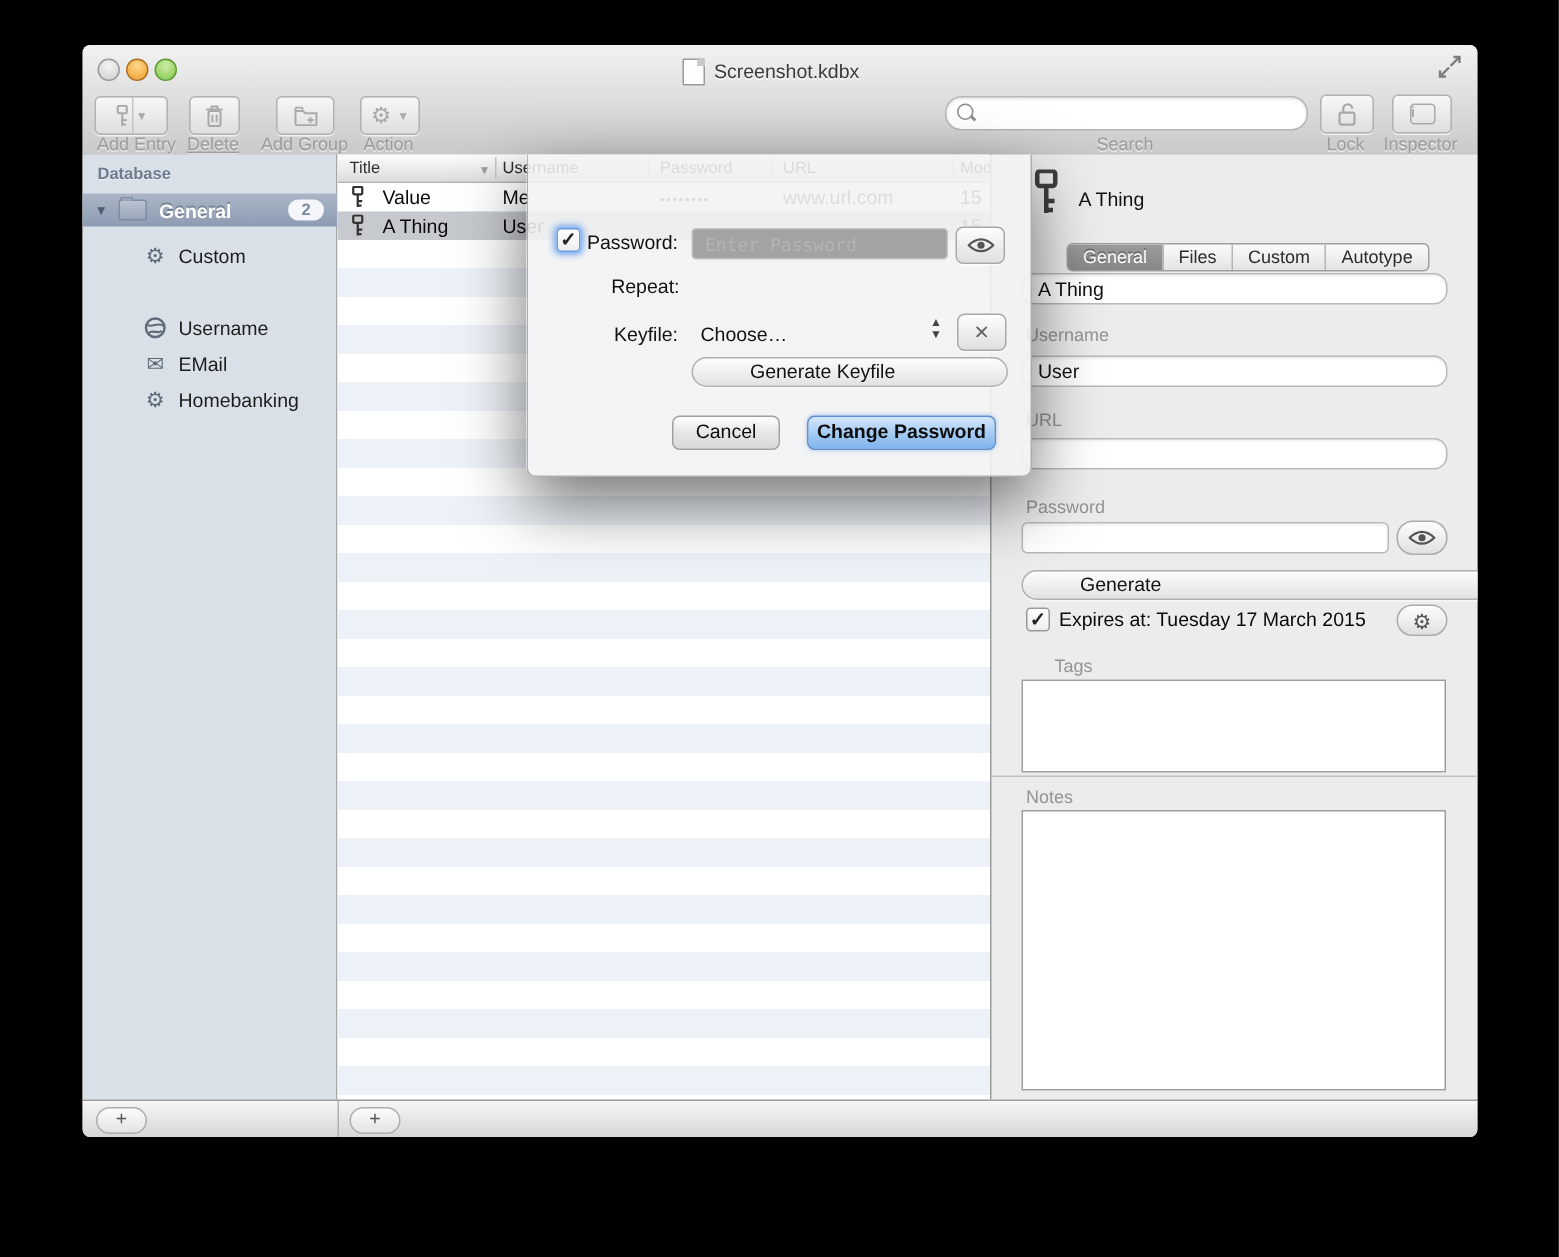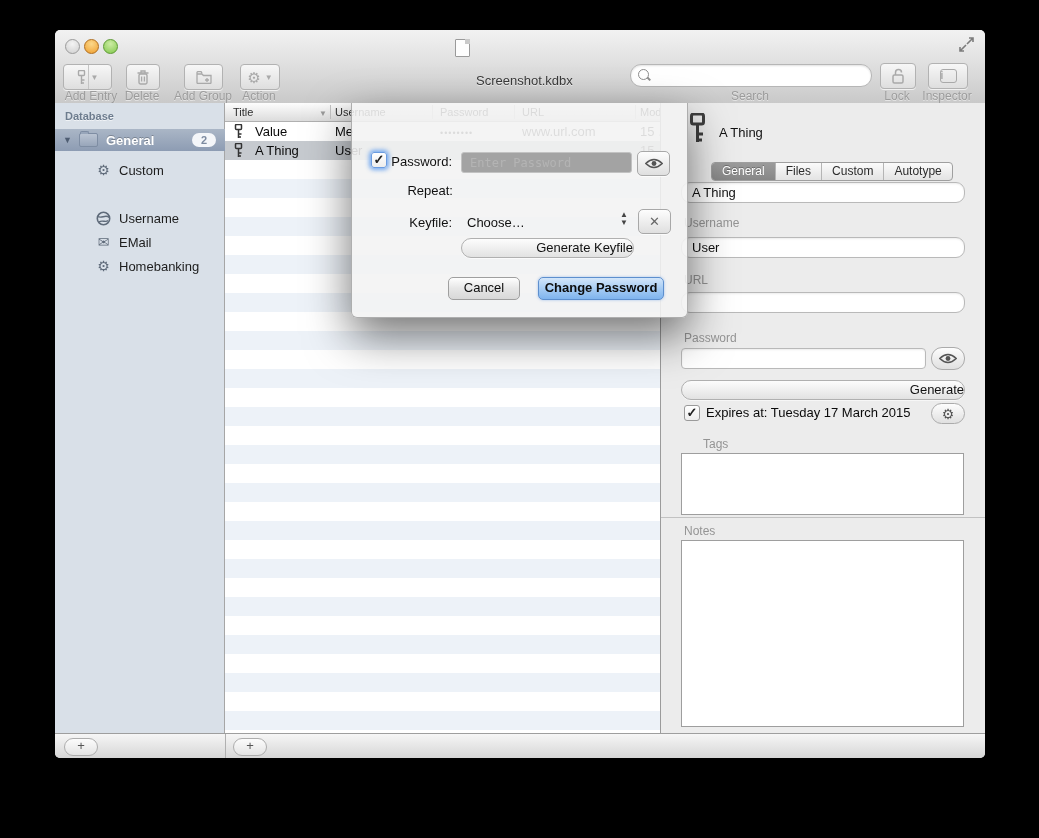--- a/index.html
+++ b/index.html
@@ -12,21 +12,21 @@
   .chrome{left:0;top:0;width:930px;height:73px;
           background:linear-gradient(#f2f2f2,#dcdcdc 55%,#c9c9c9);
           border-bottom:1px solid #6f6f6f;border-radius:5px 5px 0 0;}
   .tl{width:13px;height:13px;border-radius:50%;top:9px;}
   .tl-close{left:10px;background:radial-gradient(circle at 50% 30%,#f4f4f4,#cfcfcf);border:1px solid #9a9a9a;}
   .tl-min{left:29px;background:radial-gradient(circle at 50% 30%,#fbd88a,#ef9e2e);border:1px solid #b06e1e;}
   .tl-zoom{left:48px;background:radial-gradient(circle at 50% 30%,#cdeca4,#82c84c);border:1px solid #5d9a33;}
   .doc-icon{left:400px;top:9px;width:13px;height:16px;background:#fdfdfd;border:1px solid #9a9a9a;border-radius:1px;}
   .doc-icon:before{content:"";position:absolute;right:-1px;top:-1px;border-style:solid;border-width:0 5px 5px 0;
                    border-color:transparent #c9c9c9 #c9c9c9 transparent;}
-  .win-title{left:421px;top:10px;font-size:13px;color:#3a3a3a;text-shadow:0 1px 0 rgba(255,255,255,.6);margin-top:33px;}
+  .win-title{left:421px;top:10px;font-size:13px;color:#3a3a3a;text-shadow:0 1px 0 rgba(255,255,255,.6);}
   .fullscreen{left:903px;top:6px;width:17px;height:17px;color:#7c7c7c;}
   .tbtn{top:34px;height:24px;border:1px solid #b2b2b2;border-radius:4px;
         background:linear-gradient(#f7f7f7,#dedede);box-shadow:0 1px 0 rgba(255,255,255,.7);
         display:flex;align-items:center;justify-content:center;color:#a9a9a9;}
   .tbtn .sep{width:1px;height:100%;background:#c4c4c4;margin:0 2px;}
   .tlabel{top:59px;font-size:12px;color:#9c9c9c;text-align:center;text-shadow:0 1px 0 rgba(255,255,255,.5);}
   .searchbox{left:575px;top:34px;width:240px;height:21px;border-radius:11px;border:1px solid #b6b6b6;
              background:#fff;box-shadow:inset 0 1px 2px rgba(0,0,0,.12);}
   .searchbox input{position:absolute;left:26px;top:1px;width:205px;height:17px;border:none;outline:none;
              font-size:12px;background:transparent;font-family:"Liberation Sans",sans-serif;}
@@ -66,21 +66,21 @@
   .ifield{position:absolute;height:19px;background:#fff;border:1px solid #b9b9b9;border-radius:9px;
           box-shadow:inset 0 1px 2px rgba(0,0,0,.08);font-size:13px;color:#111;}
   .ifield input{position:absolute;left:8px;top:1px;right:8px;border:none;outline:none;background:transparent;
           font-size:13px;font-family:"Liberation Sans",sans-serif;color:#111;width:90%;}
   .segctl{position:absolute;left:50px;top:59px;height:17px;display:flex;border:1px solid #9f9f9f;border-radius:4px;overflow:hidden;
           font-size:12px;background:linear-gradient(#fbfbfb,#e3e3e3);}
   .seg{padding:1px 10px 0;line-height:15px;color:#2c2c2c;border-right:1px solid #b5b5b5;}
   .seg:last-child{border-right:none;}
   .seg.sel{background:linear-gradient(#9b9b9b,#878787);color:#fff;text-shadow:0 -1px 0 rgba(0,0,0,.3);}
   .pillbtn{position:absolute;border:1px solid #b0b0b0;border-radius:10px;background:linear-gradient(#fdfdfd,#e2e2e2);
-           font-size:13px;color:#111;text-align:right;box-shadow:0 1px 0 rgba(255,255,255,.6);}
+           font-size:13px;color:#111;text-align:left;box-shadow:0 1px 0 rgba(255,255,255,.6);padding-left:38px;}
   .ovalbtn{position:absolute;width:32px;height:21px;border:1px solid #ababab;border-radius:11px;
            background:linear-gradient(#fdfdfd,#e0e0e0);display:flex;align-items:center;justify-content:center;color:#555;}
   .checkbox{position:absolute;width:14px;height:14px;border:1px solid #9a9a9a;border-radius:3px;
             background:linear-gradient(#fff,#ededed);color:#222;font-size:13px;line-height:13px;text-align:center;font-weight:bold;}
   .checkbox.glow{box-shadow:0 0 4px 2px rgba(96,158,239,.85);border-color:#6b9ce0;}
   .bigbox{position:absolute;background:#fff;border:1px solid #9e9e9e;}
   .bigbox textarea{position:absolute;inset:0;border:none;outline:none;resize:none;background:transparent;}
   
   .bottombar{left:0;top:703px;width:930px;height:25px;background:linear-gradient(#f6f6f6,#d6d6d6);
              border-top:1px solid #9e9e9e;box-sizing:border-box;}
@@ -129,21 +129,21 @@
         <span style="font-size:8px;">▼</span>
       </div>
       <div class="abs tlabel" style="left:5px;width:62px;">Add Entry</div>
 
       <div class="abs tbtn" style="left:71px;width:32px;">
         <svg width="12" height="15" viewBox="0 0 12 15">
           <rect x="2" y="4" width="8" height="10" rx="1.4" fill="none" stroke="#a9a9a9" stroke-width="1.4"></rect>
           <path d="M0.5 3 h11 M4 3 v-2 h4 v2 M4.6 6.5 v5 M7.4 6.5 v5" stroke="#a9a9a9" stroke-width="1.3" fill="none"></path>
         </svg>
       </div>
-      <div class="abs tlabel" style="left:64px;width:46px;">Delete</div>
+      <div class="abs tlabel" style="left:64px;width:46px;text-decoration:underline;">Delete</div>
 
       <div class="abs tbtn" style="left:129px;width:37px;">
         <svg width="16" height="13" viewBox="0 0 16 13">
           <path d="M1 3 h5 l1.4 1.5 H15 v7 a1 1 0 0 1 -1 1 H2 a1 1 0 0 1 -1 -1 Z M1 3 v-1.4 a1 1 0 0 1 1 -1 h3 l1 1.4" fill="none" stroke="#a9a9a9" stroke-width="1.3"></path>
           <path d="M11 7 v4 M9 9 h4" stroke="#a9a9a9" stroke-width="1.3"></path>
         </svg>
       </div>
       <div class="abs tlabel" style="left:112px;width:72px;">Add Group</div>
 
       <div class="abs tbtn" style="left:185px;width:38px;">

